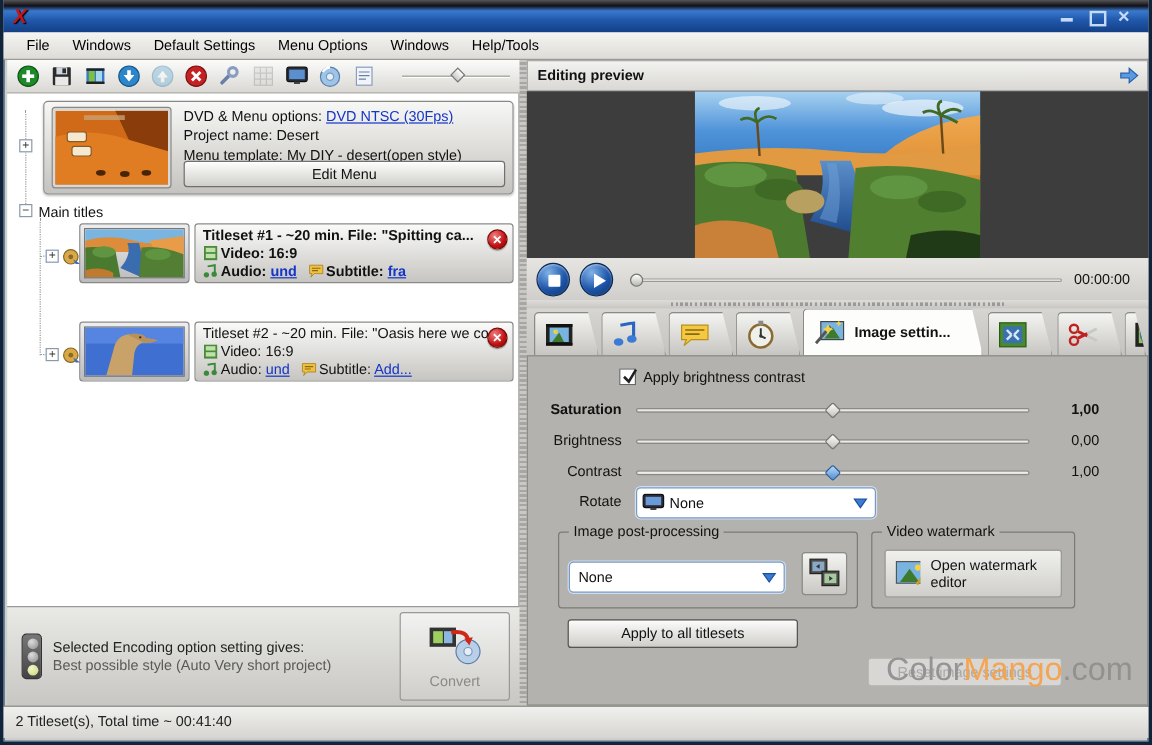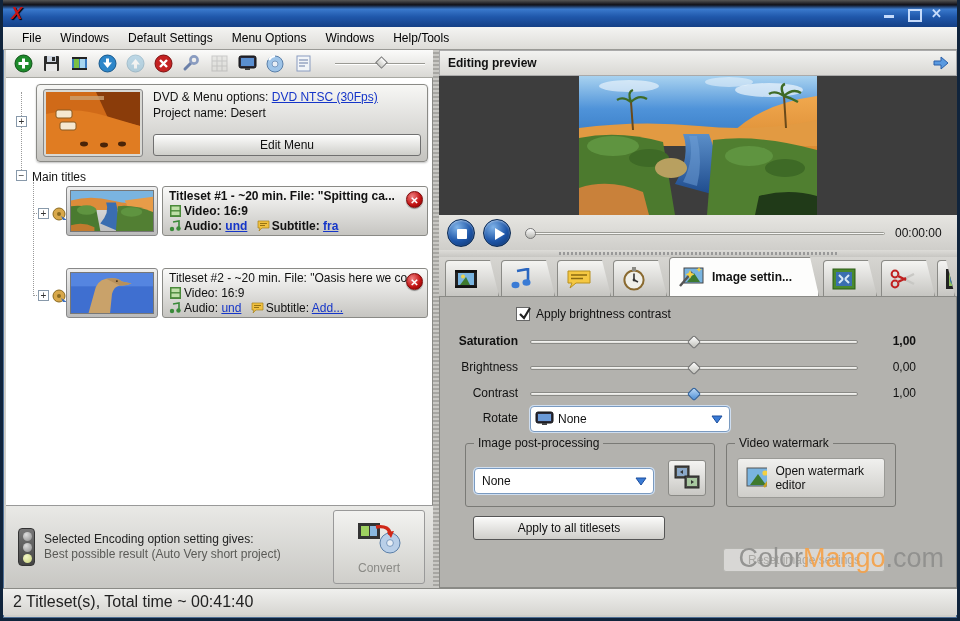--- a/index.html
+++ b/index.html
@@ -85,21 +85,21 @@
   .tl3 { top:25px; background:radial-gradient(circle at 35% 30%,#f4f7c8,#c9d37a); }
   .enc-text { position:absolute; left:38px; top:26px; line-height:15px; font-size:12px; color:#222; }
   .enc-text .dim { color:#5a5a56; }
   .convert-btn { position:absolute; right:8px; top:4px; width:92px; height:74px;
     background:linear-gradient(180deg,#f2f2f0,#cfcecA); border:1px solid #999; border-radius:3px;
     text-align:center; }
   .convert-btn .lbl { position:absolute; bottom:8px; width:100%; color:#8a8a86; font-size:12px; }
 
   .statusbar { position:absolute; left:0px; top:588px; width:954px; height:27px;
     background:linear-gradient(180deg,#f0f0ee,#d6d5d1); border-top:1px solid #8a8a86;
-    line-height:25px; padding-left:10px; font-size:16px; color:#222; }
+    line-height:25px; padding-left:10px; font-size:12px; color:#222; }
 
   
   .vsplit { position:absolute; left:430px; top:50px; width:6px; height:538px;
     background:repeating-linear-gradient(0deg,#c9c8c4 0 2px,#a7a6a2 2px 4px); cursor:col-resize; }
   .hsplit { position:absolute; left:436px; top:250px; width:518px; height:7px;
     background:linear-gradient(180deg,#dddcd8,#c7c6c2); cursor:row-resize; }
   .hsplit::after { content:""; position:absolute; left:120px; right:120px; top:2px; height:3px;
     background:repeating-linear-gradient(90deg,#999 0 2px,transparent 2px 4px); }
 
   
@@ -306,20 +306,24 @@
         </svg>
       </div>
       <div class="proj-lines">
         <div>
           <span>DVD &amp; Menu options:</span>
           <span class="blue-link">DVD NTSC (30Fps)</span>
         </div>
         <div>
           <span class="b">Project name:</span>
           <span>Desert</span>
+        </div>
+        <div>
+          <span class="b">Menu template:</span>
+          <span>My  DIY - desert(open style)</span>
         </div>
       </div>
       <div class="edit-menu-btn">Edit Menu</div>
     </div>
 
     <div class="expander" style="left:10px; top:92px;">−</div>
     <div class="main-titles-label">Main titles</div>
 
     <div class="dotline" style="left:27px; top:104px; height:114px;"></div>
     <div class="dothoriz" style="left:27px; top:135px; width:8px;"></div>
@@ -418,21 +422,21 @@
     <div class="traffic">
       <i class="tl1"></i>
         <i class="tl2"></i>
         <i class="tl3"></i>
     </div>
     <div class="enc-text">
       <div>
         <span>Selected </span><span class="b">Encoding option</span><span> setting gives:</span>
       </div>
       <div class="dim">
-        <span class="b">Best possible</span><span> result (Auto Very short project)</span>
+        <span class="b">Best possible</span><span> style (Auto Very short project)</span>
       </div>
     </div>
     <div class="convert-btn">
       <svg width="46" height="36" style="margin-top:8px">
         <rect x="2" y="4" width="22" height="16" fill="#333"></rect>
         <rect x="5" y="7" width="8" height="10" fill="#9ed060"></rect>
         <rect x="14" y="7" width="7" height="10" fill="#8ab8e0"></rect>
         <circle cx="34" cy="24" r="10" fill="#b9cfe8" stroke="#5a7fa8"></circle>
         <circle cx="34" cy="24" r="3.4" fill="#e8eef5" stroke="#7a9ac0"></circle>
         <path d="M20 8 Q34 6 34 16" stroke="#d02818" stroke-width="3.4" fill="none"></path>

